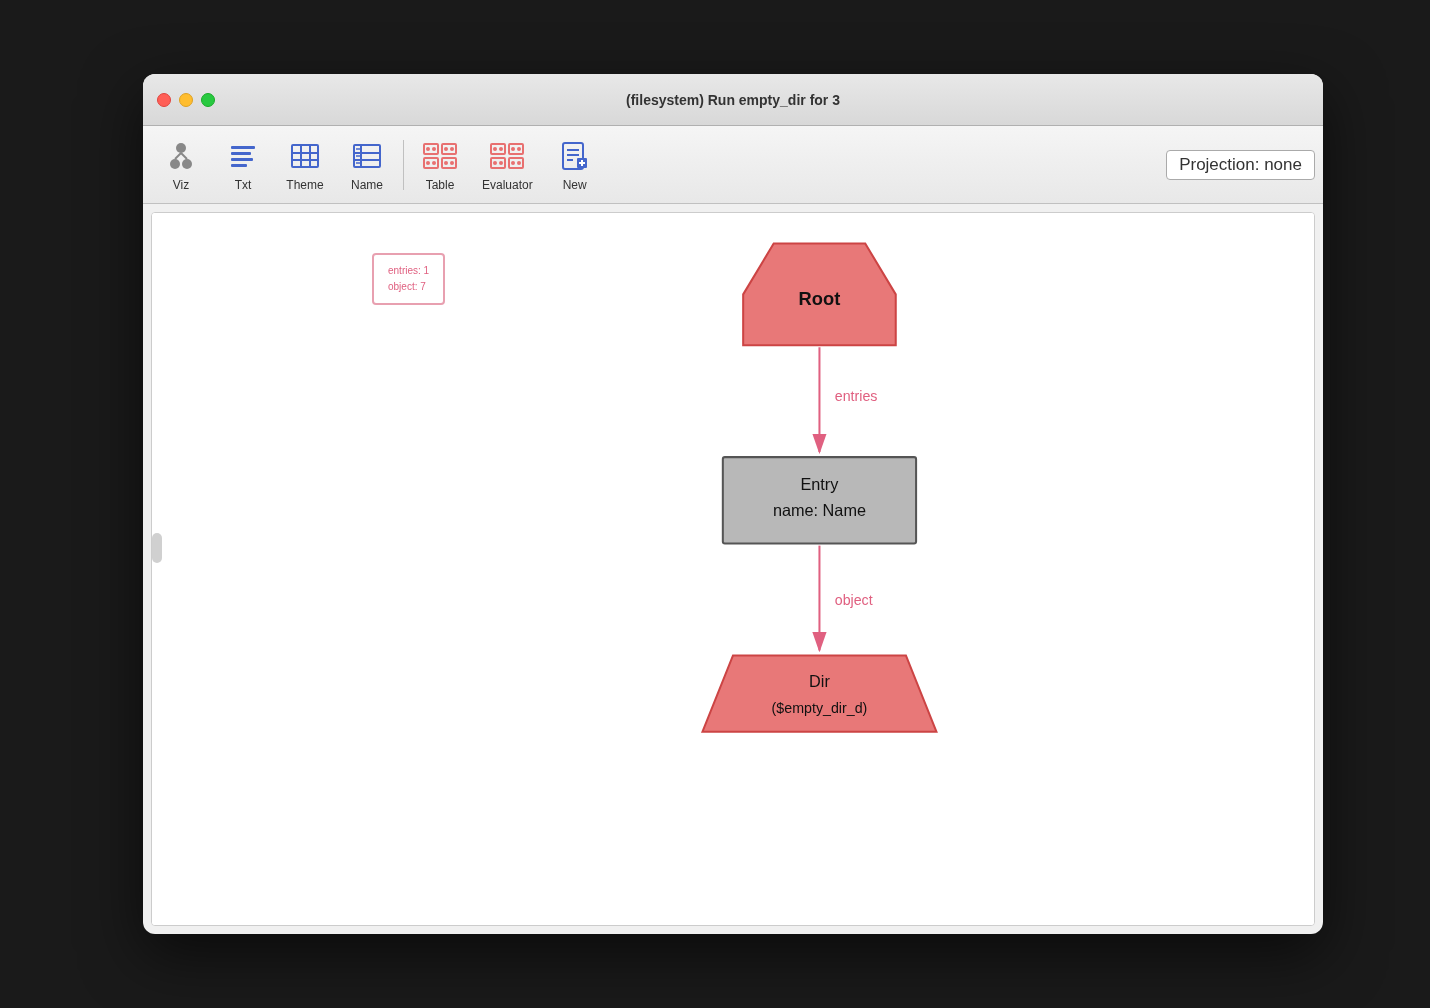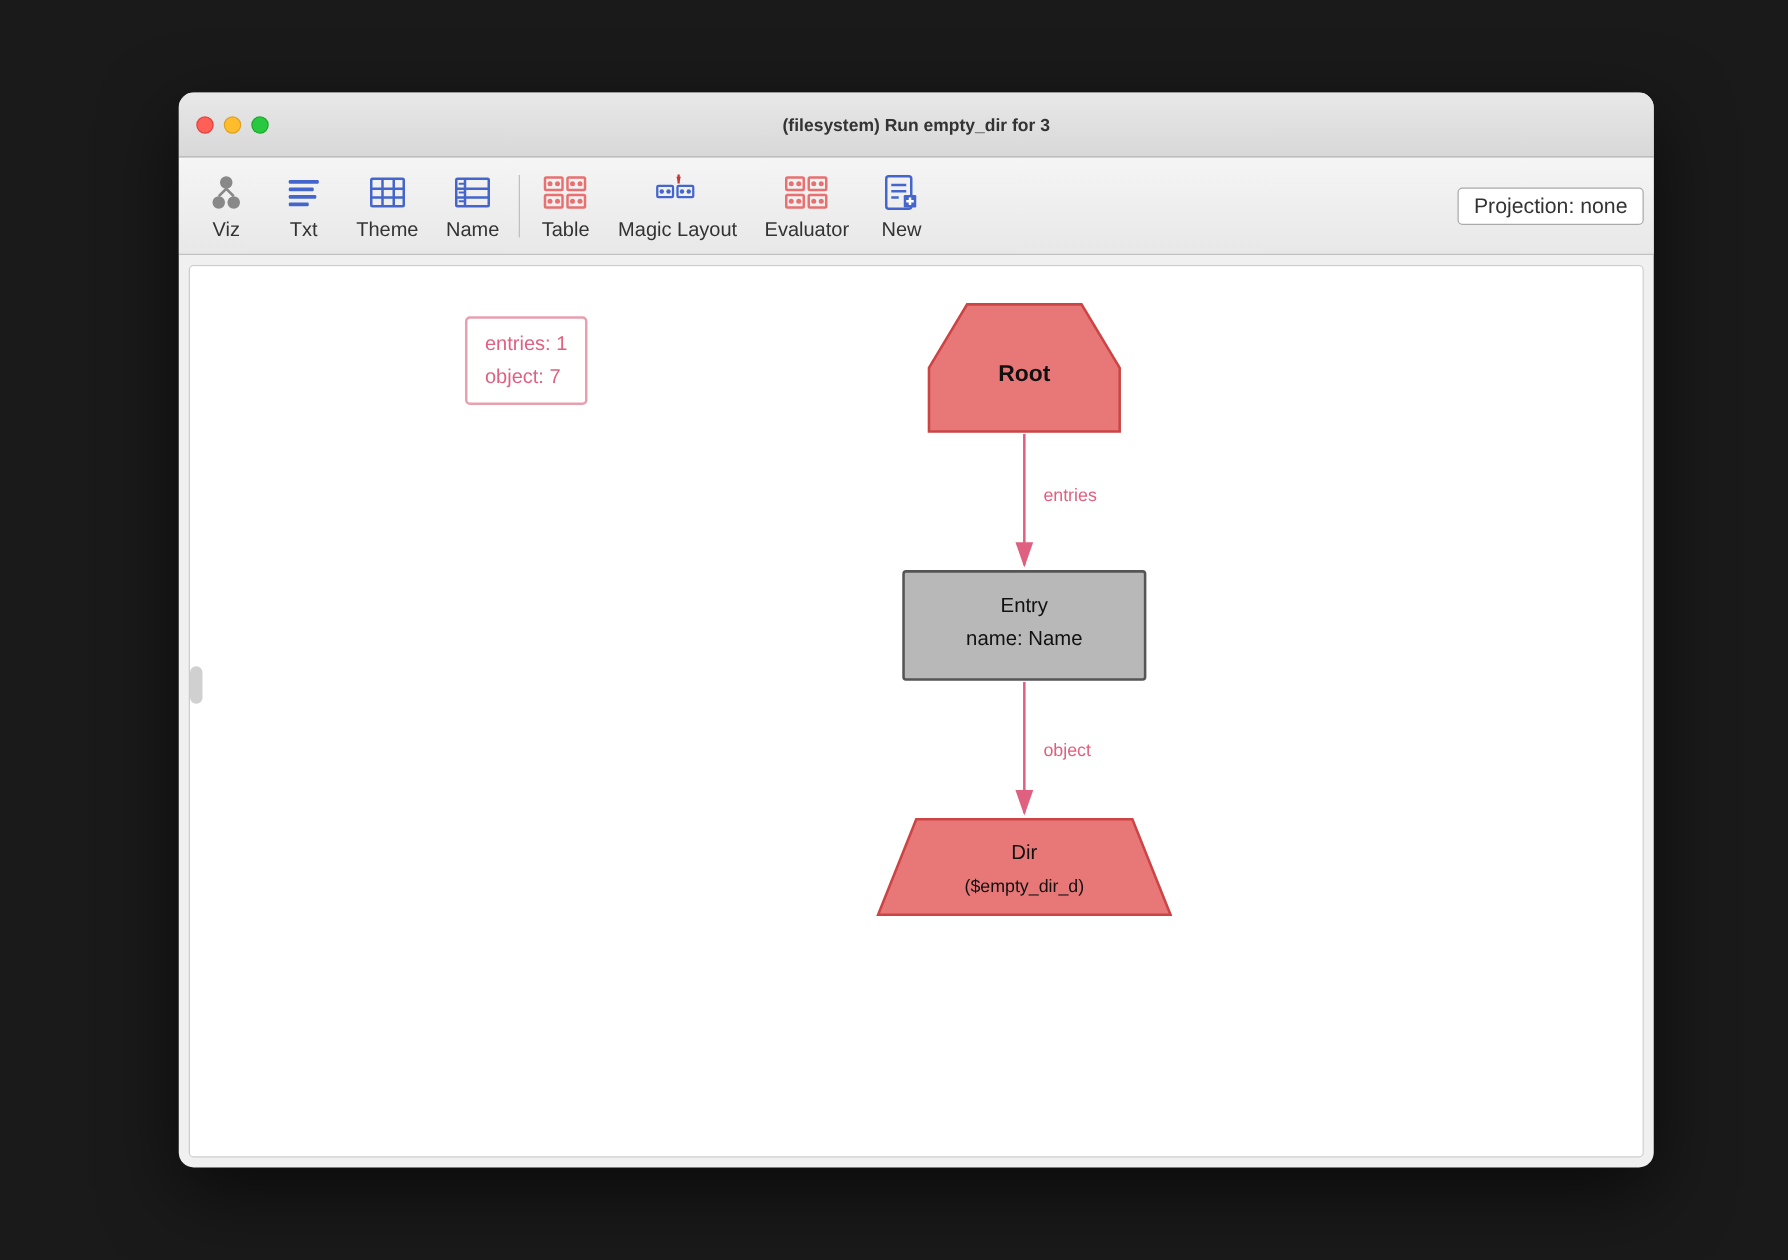--- a/index.html
+++ b/index.html
@@ -82,21 +82,21 @@
       border-radius: 6px;
       cursor: pointer;
       border: none;
       background: transparent;
       min-width: 60px;
       height: 68px;
       gap: 4px;
     }
 
     .toolbar-btn .btn-label {
-      font-size: 16px;
+      font-size: 12px;
       color: #333;
     }
 
     .toolbar-divider {
       width: 1px;
       height: 50px;
       background: #c0c0c0;
       margin: 0 4px;
     }
 
@@ -143,21 +143,21 @@
 
     
     .info-box {
       position: absolute;
       left: 220px;
       top: 40px;
       background: white;
       border: 2px solid #e8a0b0;
       border-radius: 4px;
       padding: 8px 14px;
-      font-size: 16px;
+      font-size: 10px;
       color: #e06080;
       line-height: 1.6;
     }
 
     
     .scrollbar-stub {
       position: absolute;
       left: 0;
       top: 45%;
       width: 10px;
@@ -251,36 +251,20 @@
           <circle cx="6" cy="23" r="2" fill="#e87070"></circle>
           <circle cx="12" cy="23" r="2" fill="#e87070"></circle>
           <rect x="20" y="18" width="14" height="10" rx="1" fill="none" stroke="#e87070" stroke-width="2"></rect>
           <circle cx="24" cy="23" r="2" fill="#e87070"></circle>
           <circle cx="30" cy="23" r="2" fill="#e87070"></circle>
         </svg>
       </div>
       <span class="btn-label">Table</span>
     </button>
 
-    <button class="toolbar-btn" style="min-width:80px;">
-      <div class="icon-container">
-        <svg width="40" height="32" viewBox="0 0 40 32">
-          <rect x="2" y="10" width="14" height="10" rx="1" fill="none" stroke="#4466cc" stroke-width="2"></rect>
-          <circle cx="6" cy="15" r="2" fill="#4466cc"></circle>
-          <circle cx="12" cy="15" r="2" fill="#4466cc"></circle>
-          <rect x="20" y="10" width="14" height="10" rx="1" fill="none" stroke="#4466cc" stroke-width="2"></rect>
-          <circle cx="24" cy="15" r="2" fill="#4466cc"></circle>
-          <circle cx="30" cy="15" r="2" fill="#4466cc"></circle>
-
-          <polygon points="19,2 23,2 21,8" fill="#cc3333"></polygon>
-          <line x1="21" y1="0" x2="21" y2="8" stroke="#cc3333" stroke-width="2"></line>
-        </svg>
-      </div>
-      <span class="btn-label">Magic Layout</span>
-    </button>
 
     <button class="toolbar-btn">
       <div class="icon-container">
         <svg width="36" height="32" viewBox="0 0 36 32">
           <rect x="2" y="4" width="14" height="10" rx="1" fill="none" stroke="#e87070" stroke-width="2"></rect>
           <circle cx="6" cy="9" r="2" fill="#e87070"></circle>
           <circle cx="12" cy="9" r="2" fill="#e87070"></circle>
           <rect x="20" y="4" width="14" height="10" rx="1" fill="none" stroke="#e87070" stroke-width="2"></rect>
           <circle cx="24" cy="9" r="2" fill="#e87070"></circle>
           <circle cx="30" cy="9" r="2" fill="#e87070"></circle>

